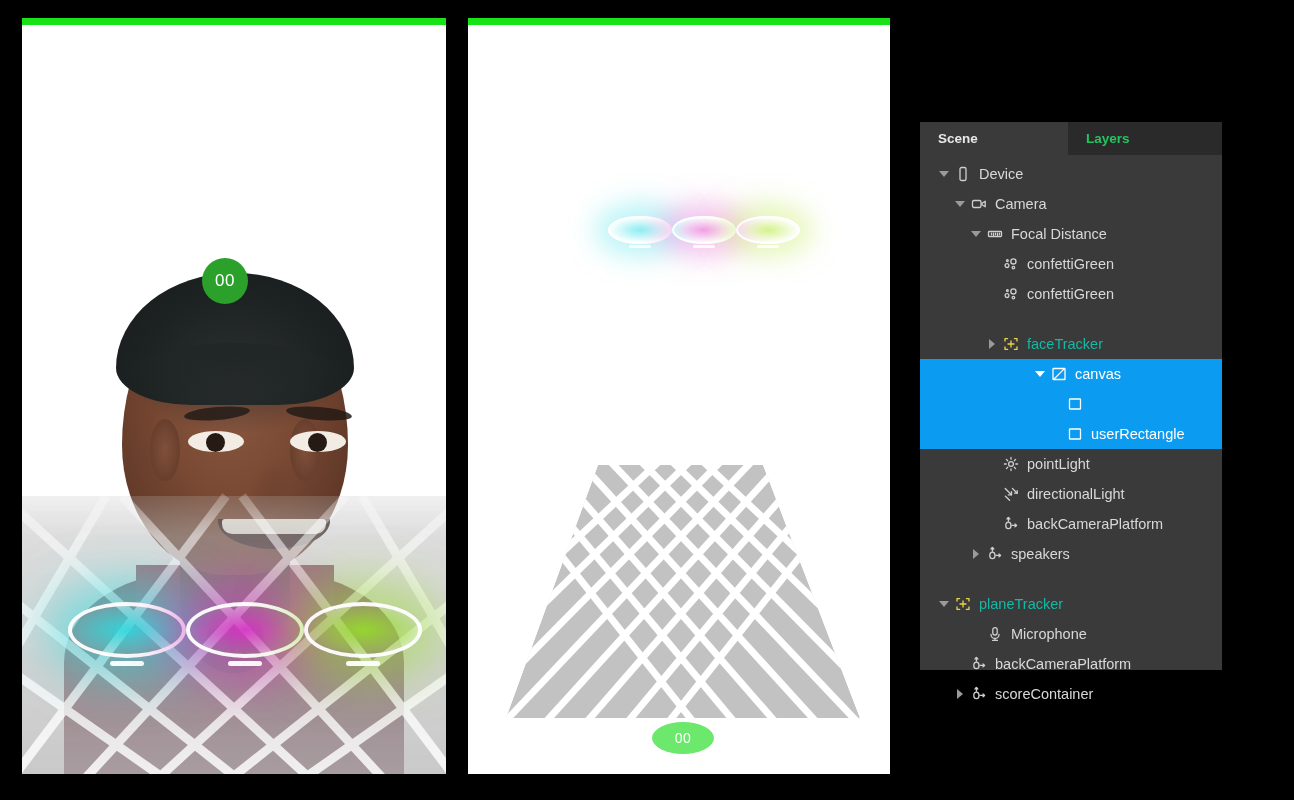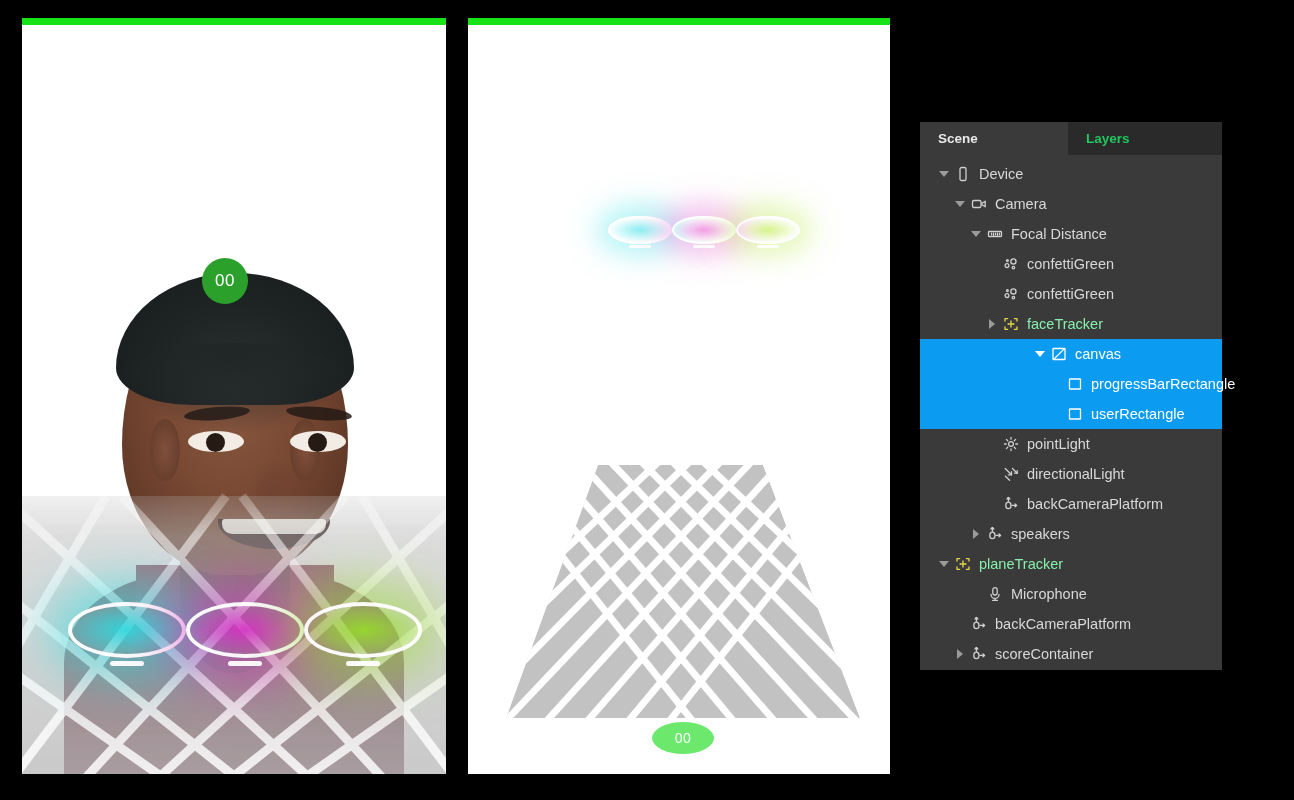--- a/index.html
+++ b/index.html
@@ -150,21 +150,21 @@
   .tab.active { background:#3a3a3a; color:#e8e8e8; width:148px; box-sizing:border-box; }
   .tab.inactive { background:#2a2a2a; color:#22c55e; flex:1; }
 
   .tree { padding-top: 4px; }
   .row {
     display:flex; align-items:flex-end; height:30px;
     font-size:14.5px; color:#d8d8d8; white-space:nowrap;
     user-select:none;
   }
   .row.selected { background:#0b9bf0; color:#ffffff;padding-left:48px; }
-  .row.tracker { color:#86efac; }
+  .row.tracker { color:#14b8a6;margin-top:20px; }
   .twisty {
     width:16px; height:30px; display:flex; align-items:center; justify-content:center;
     flex:0 0 16px;
   }
   .twisty span { display:block; }
   .tri-down {
     width:0;height:0;border-left:5px solid transparent;border-right:5px solid transparent;
     border-top:6px solid #9a9a9a;
   }
   .tri-right {
@@ -390,21 +390,20 @@
           <div class="label">canvas</div>
         </div>
         <div class="row selected">
           <div style="width: 80px; flex: 0 0 80px;"></div>
           <div class="twisty"></div>
           <div class="icon">
             <svg width="16" height="16" viewBox="0 0 16 16" fill="none" stroke="#ffffff" stroke-width="1.3" stroke-linecap="round" stroke-linejoin="round">
               <rect x="2.5" y="3" width="11" height="10" rx="0.6"></rect>
             </svg>
           </div>
-          <div class="label">progressBarRectangle</div>
         </div>
         <div class="row selected">
           <div style="width: 80px; flex: 0 0 80px;"></div>
           <div class="twisty"></div>
           <div class="icon">
             <svg width="16" height="16" viewBox="0 0 16 16" fill="none" stroke="#ffffff" stroke-width="1.3" stroke-linecap="round" stroke-linejoin="round">
               <rect x="2.5" y="3" width="11" height="10" rx="0.6"></rect>
             </svg>
           </div>
           <div class="label">userRectangle</div>

